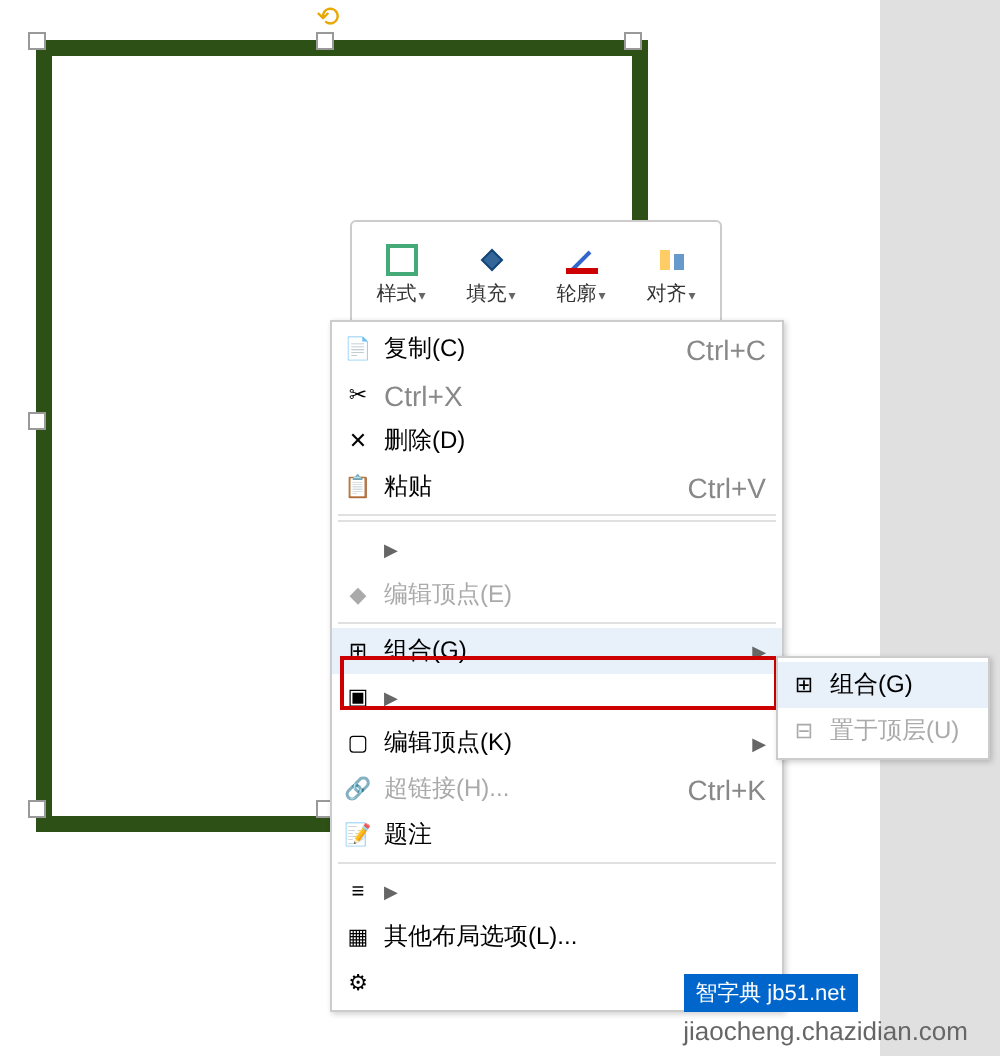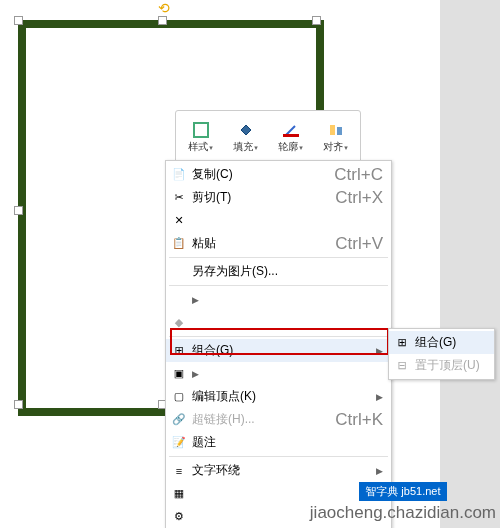--- a/index.html
+++ b/index.html
@@ -15,28 +15,28 @@
 .tool-btn{flex:1;display:flex;flex-direction:column;align-items:center;justify-content:center;gap:1px;cursor:pointer}
 .tool-icon{width:18px;height:18px;display:flex;align-items:center;justify-content:center}
 .tool-label{font-size:10px;color:#333}
 .arrow{font-size:7px;color:#666;margin-left:1px}
 .menu{position:absolute;left:165px;top:160px;width:225px;background:#fff;border:1px solid #ccc;box-shadow:1px 1px 3px rgba(0,0,0,.2);padding:2px 0}
 .menu-item{height:23px;display:flex;align-items:center;padding:0 8px 0 26px;position:relative;cursor:pointer}
 .menu-item.disabled{color:#aaa;cursor:default}
 .menu-item.hover{background:#e8f0fa}
 .menu-icon{position:absolute;left:5px;width:16px;height:16px;display:flex;align-items:center;justify-content:center;font-size:11px}
 .menu-label{flex:1}
-.menu-shortcut{color:#888;font-size:17px}
+.menu-shortcut{color:#888;font-size:14px}
 .menu-arrow{color:#666;font-size:9px}
 .sep{height:1px;background:#e0e0e0;margin:2px 3px}
 .highlight{position:absolute;left:170px;top:328px;width:215px;height:23px;border:2px solid #c00;pointer-events:none}
 .submenu{position:absolute;left:388px;top:328px;width:105px;background:#fff;border:1px solid #ccc;box-shadow:1px 1px 3px rgba(0,0,0,.2);padding:2px 0}
-.watermark{position:absolute;right:4px;bottom:5px;text-align:center}
+.watermark{position:absolute;right:16px;bottom:5px;text-align:left}
 .wm1{background:#0066cc;color:#fff;padding:2px 6px;font-size:11px;display:inline-block}
-.wm2{color:#666;font-size:17px;margin-top:2px}
+.wm2{color:#666;font-size:13px;margin-top:2px}
 </style>
 </head>
 <body>
 
 <div class="canvas"></div>
 <div class="gray-area"></div>
 
 <div class="shape"></div>
 <div class="rotate">⟲</div>
 <div class="handle h1"></div>
@@ -86,41 +86,39 @@
 </div>
 
 <div class="menu">
   <div class="menu-item">
       <span class="menu-icon">📄</span>
       <span class="menu-label">复制(C)</span>
       <span class="menu-shortcut">Ctrl+C</span>
     </div>
   <div class="menu-item">
       <span class="menu-icon">✂</span>
-      <span class="menu-label">剪切(T)</span>
       <span class="menu-shortcut">Ctrl+X</span>
     </div>
   <div class="menu-item">
       <span class="menu-icon">✕</span>
+      <span class="menu-label">删除(D)</span>
     </div>
   <div class="menu-item">
       <span class="menu-icon">📋</span>
       <span class="menu-label">粘贴</span>
       <span class="menu-shortcut">Ctrl+V</span>
     </div>
   <div class="sep"></div>
-  <div class="menu-item">
-      <span class="menu-label">另存为图片(S)...</span>
-    </div>
   <div class="sep"></div>
   <div class="menu-item">
       <span class="menu-arrow">▶</span>
     </div>
   <div class="menu-item disabled">
       <span class="menu-icon">◆</span>
+      <span class="menu-label">编辑顶点(E)</span>
     </div>
   <div class="sep"></div>
   <div class="menu-item hover">
       <span class="menu-icon">⊞</span>
       <span class="menu-label">组合(G)</span>
       <span class="menu-arrow">▶</span>
     </div>
   <div class="menu-item">
       <span class="menu-icon">▣</span>
       <span class="menu-arrow">▶</span>
@@ -135,25 +133,25 @@
       <span class="menu-label">超链接(H)...</span>
       <span class="menu-shortcut">Ctrl+K</span>
     </div>
   <div class="menu-item">
       <span class="menu-icon">📝</span>
       <span class="menu-label">题注</span>
     </div>
   <div class="sep"></div>
   <div class="menu-item">
       <span class="menu-icon">≡</span>
-      <span class="menu-label">文字环绕</span>
       <span class="menu-arrow">▶</span>
     </div>
   <div class="menu-item">
       <span class="menu-icon">▦</span>
+      <span class="menu-label">其他布局选项(L)...</span>
     </div>
   <div class="menu-item">
       <span class="menu-icon">⚙</span>
     </div>
 </div>
 
 <div class="highlight"></div>
 
 <div class="submenu">
   <div class="menu-item hover">

